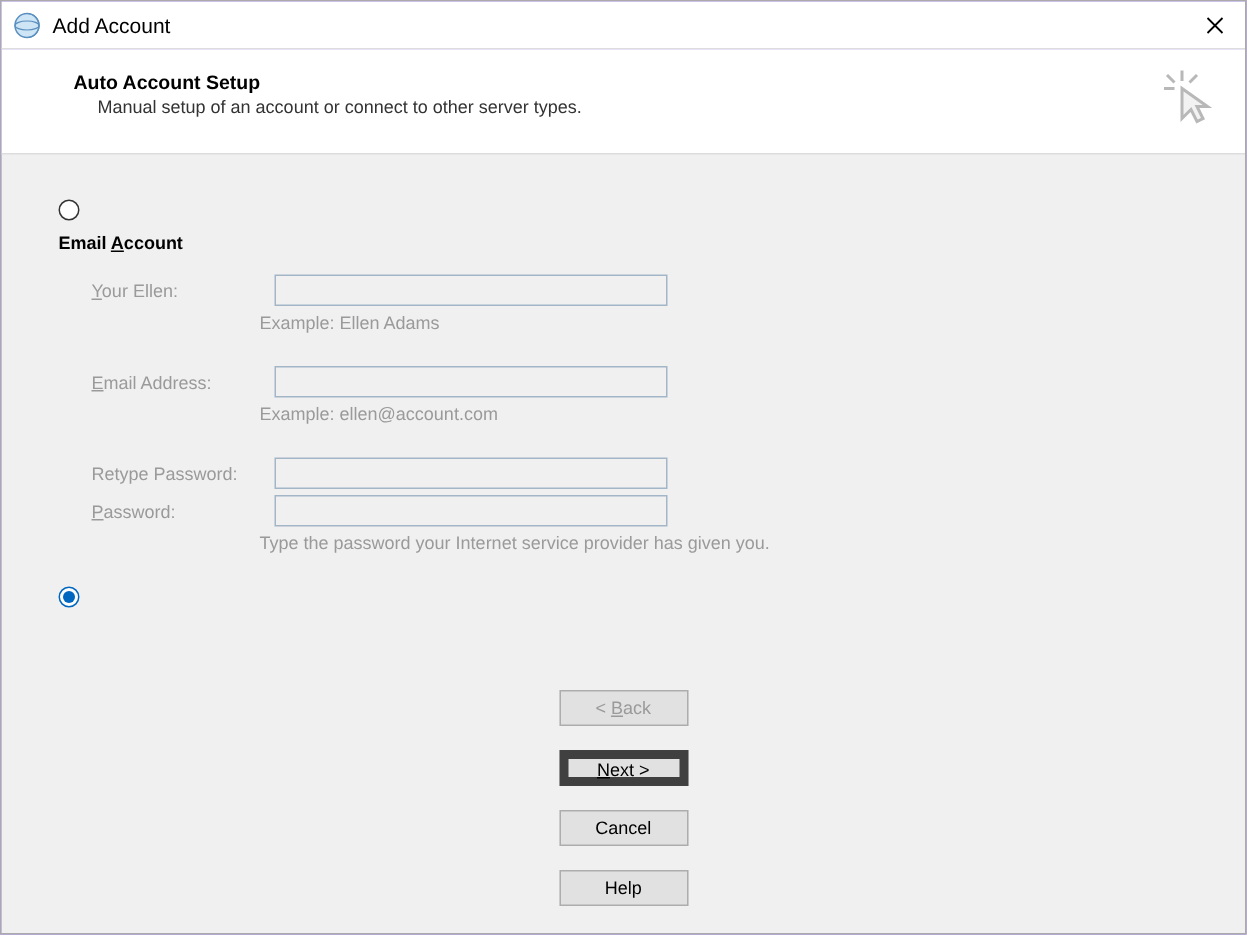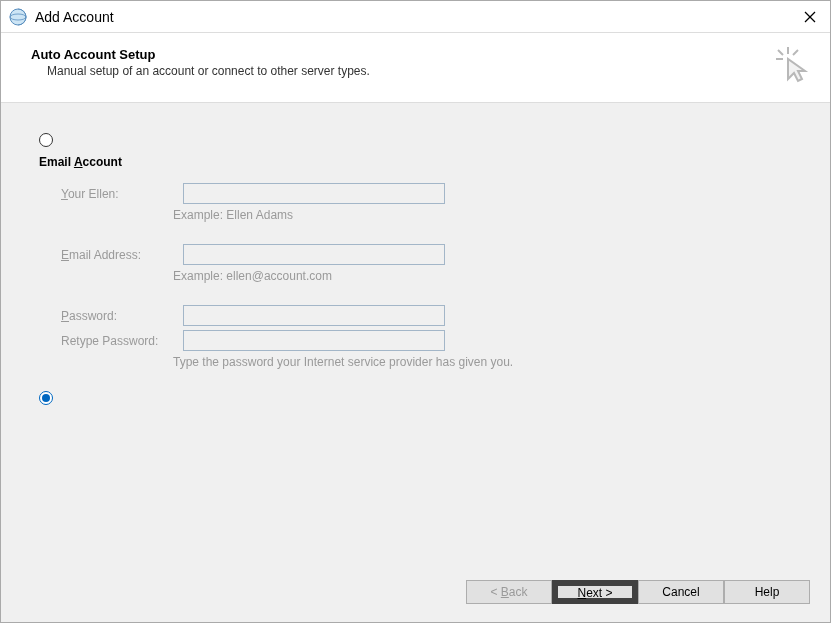--- a/index.html
+++ b/index.html
@@ -33,21 +33,21 @@
       color: #000;
       flex: 1;
     }
     .titlebar .close-btn {
       width: 40px; height: 32px;
       display: flex; align-items: center; justify-content: center;
       cursor: pointer;
     }
 
     .header {
-      padding: 14px 20px 24px 30px;
+      padding: 14px 20px 24px 48px;
       background: #fff;
       position: relative;
     }
     .header .heading {
       font-size: 13px;
       font-weight: bold;
       color: #000;
     }
     .header .subheading {
       font-size: 12px;
@@ -129,23 +129,24 @@
       color: #9a9a9a;
       font-size: 12px;
       margin-left: 112px;
       margin-top: 3px;
     }
 
     .footer {
       display: flex;
       justify-content: flex-end;
       align-items: center;
-      gap: 0;
+      gap: 16px;
       background: #f0f0f0;
       padding: 14px 20px 18px 20px;
+      flex-direction: column;
     }
     .btn {
       width: 86px; height: 24px;
       border: 1px solid #adadad;
       background: #e1e1e1;
       font-size: 12px;
       font-family: inherit;
       cursor: pointer;
       color: #000;
     }
@@ -212,25 +213,25 @@
       </div>
       <div class="form-hint spacer" style="margin-bottom:22px">Example: Ellen Adams</div>
 
       <div class="form-row">
         <span class="form-label"><span class="mn">E</span><span>mail Address:</span></span>
         <input class="form-input" type="text" disabled="" value="" style="">
       </div>
       <div class="form-hint" style="margin-bottom:22px">Example: ellen@account.com</div>
 
       <div class="form-row">
+        <span class="form-label">Retype Password:</span>
+        <input class="form-input" type="password" disabled="" value="" style="">
+      </div>
+      <div class="form-row">
         <span class="form-label"><span class="mn">P</span><span>assword:</span></span>
-        <input class="form-input" type="password" disabled="" value="" style="">
-      </div>
-      <div class="form-row">
-        <span class="form-label">Retype Password:</span>
         <input class="form-input" type="password" disabled="" value="" style="">
       </div>
       <div class="form-hint">Type the password your Internet service provider has given you.</div>
 
     </div>
 
     <div class="radio-row">
       <div class="radio selected"></div>
     </div>
 

